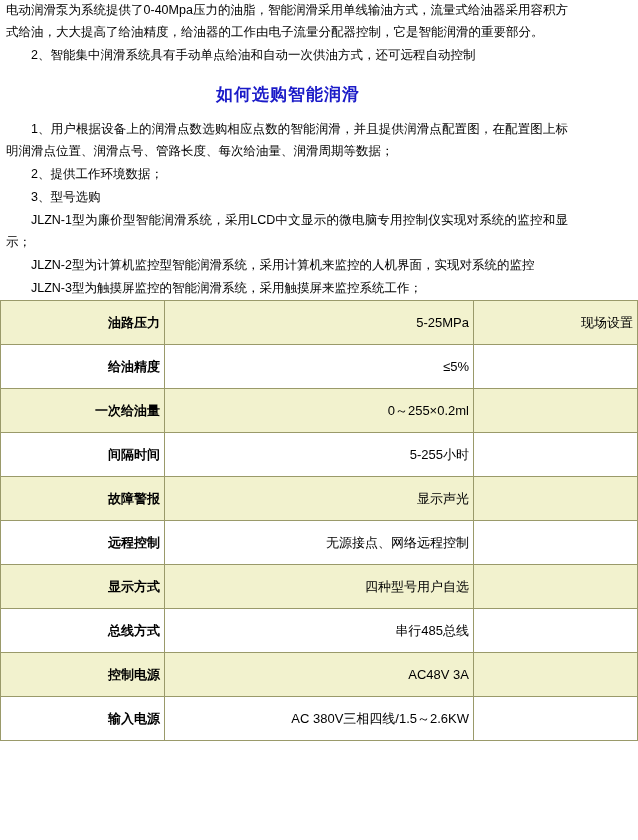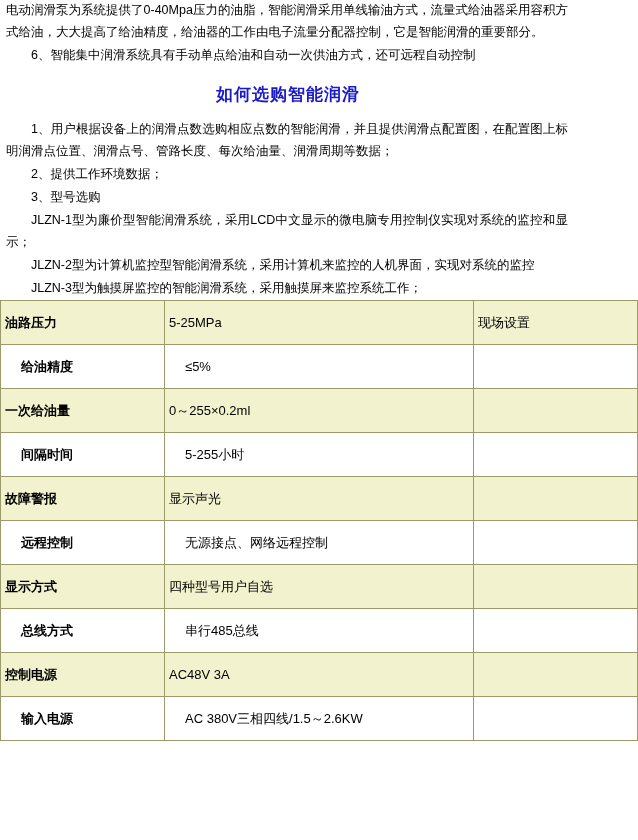--- a/index.html
+++ b/index.html
@@ -50,21 +50,21 @@
   table.spec {
     border-collapse: collapse;
     width: 610px;
     margin: 0 auto;
     table-layout: fixed;
   }
   table.spec td {
     border: 1px solid #9a9a6a;
     height: 39px;
     font-size: 13px;
-    text-align: left;
+    text-align: right;
     vertical-align: middle;
     padding: 2px 4px;
   }
   td.col-label {
     width: 155px;
     font-weight: bold;
   }
   td.col-value {
     width: 300px;
   }
@@ -79,21 +79,21 @@
     padding-left: 20px;
   }
 </style>
 </head>
 <body>
 
 <div class="page">
 
   <div class="body-text">
     <p>电动润滑泵为系统提供了0-40Mpa压力的油脂，智能润滑采用单线输油方式，流量式给油器采用容积方式给油，大大提高了给油精度，给油器的工作由电子流量分配器控制，它是智能润滑的重要部分。</p>
-    <p class="indent">6、智能集中润滑系统具有手动单点给油和自动一次供油方式，还可远程自动控制</p>
+    <p class="indent">2、智能集中润滑系统具有手动单点给油和自动一次供油方式，还可远程自动控制</p>
   </div>
 
   <div class="section-title">如何选购智能润滑</div>
 
   <div class="body-text">
     <p class="indent">1、用户根据设备上的润滑点数选购相应点数的智能润滑，并且提供润滑点配置图，在配置图上标明润滑点位置、润滑点号、管路长度、每次给油量、润滑周期等数据；</p>
     <p class="indent">2、提供工作环境数据；</p>
     <p class="indent">3、型号选购</p>
     <p class="indent">JLZN-1型为廉价型智能润滑系统，采用LCD中文显示的微电脑专用控制仪实现对系统的监控和显示；</p>
     <p class="indent">JLZN-2型为计算机监控型智能润滑系统，采用计算机来监控的人机界面，实现对系统的监控</p>

